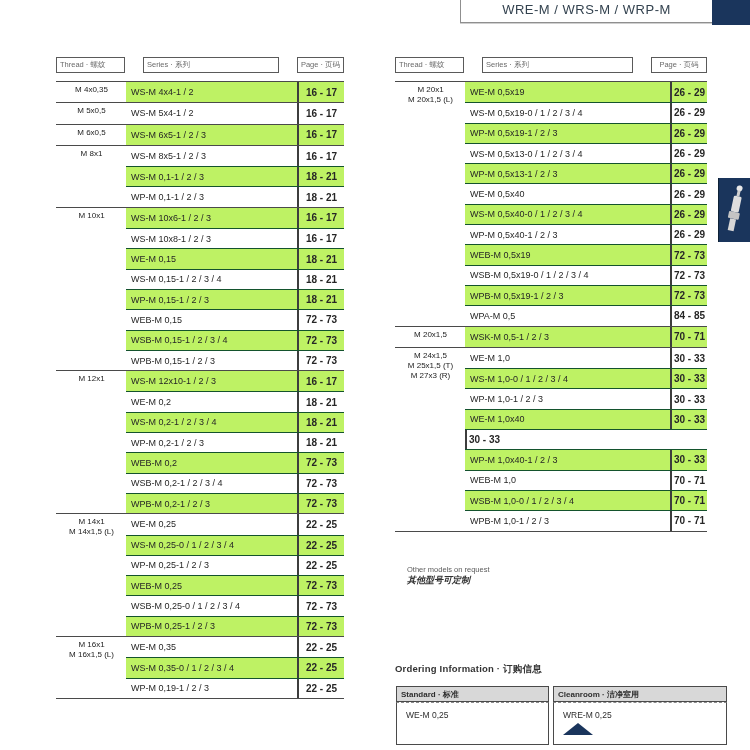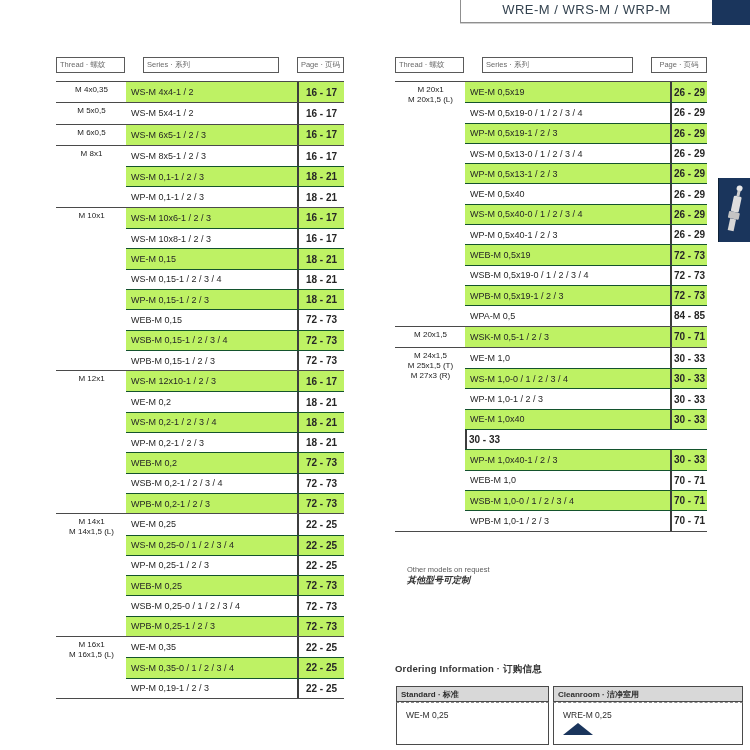--- a/index.html
+++ b/index.html
@@ -73,21 +73,21 @@
   .other-models .en { font-size:7.5px; color:#5c5c5c; line-height:9px; }
   .other-models .zh { font-size:9px; color:#333; font-weight:bold; line-height:12px;font-style:italic; }
 
   
   .ordering-title {
     position:absolute; left:395px; top:663px;
     font-size:9.5px; font-weight:bold; color:#333; letter-spacing:.2px;
   }
   .order-box { position:absolute; top:686px; }
   .order-box.std   { left:396px; width:153px; }
-  .order-box.clean { left:553px; width:190px; }
+  .order-box.clean { left:553px; width:174px; }
   .order-head {
     height:16px; background:#d8d8d8; border:1px solid #4a4a4a;
     display:flex; align-items:center; padding-left:4px;
     font-size:8px; font-weight:bold; color:#2e2e2e;
   }
   .order-body {
     height:43px; border:1px solid #4a4a4a; border-top:1px dashed #8a8a8a;
     background:#fff; padding:7px 0 0 9px; font-size:8.5px; color:#2e2e2e;
   }
   .tri-up {

